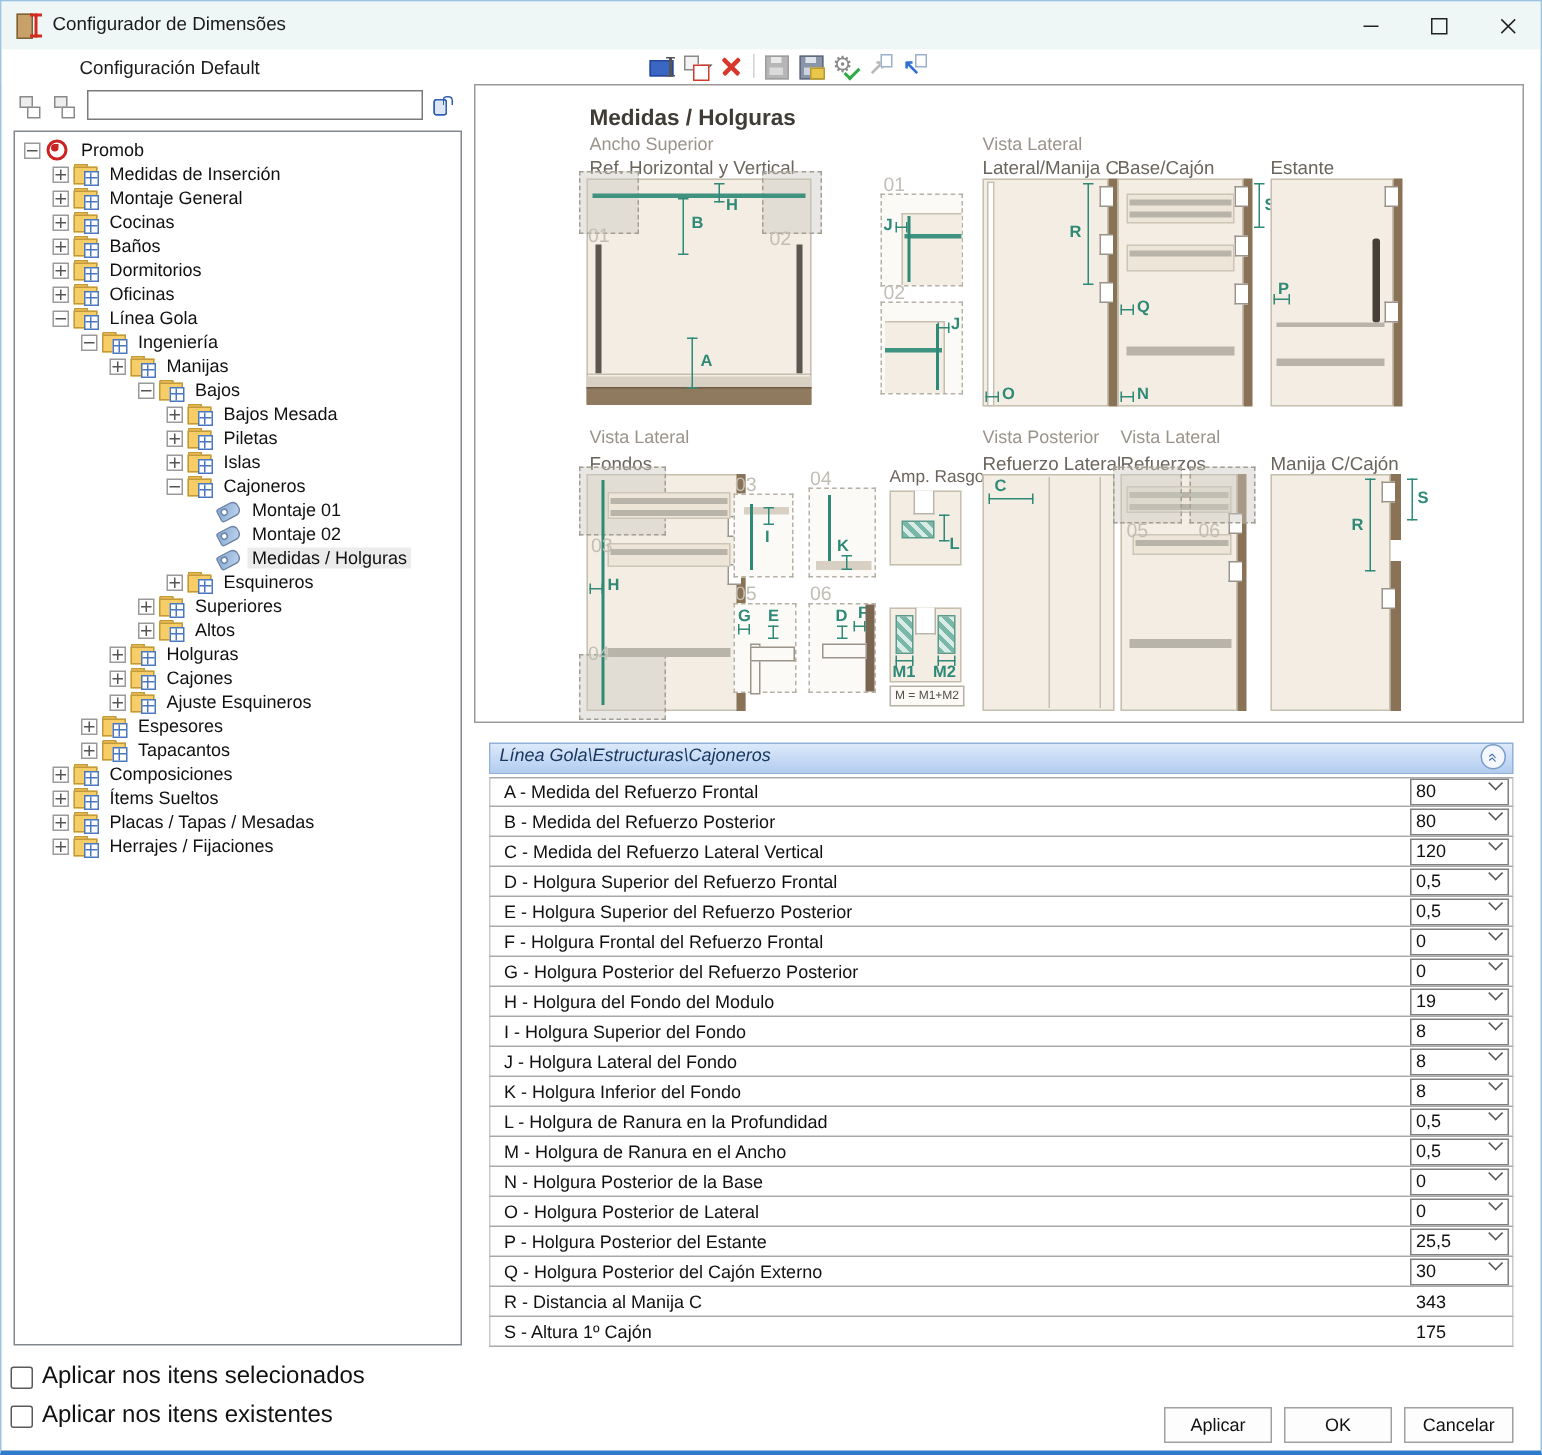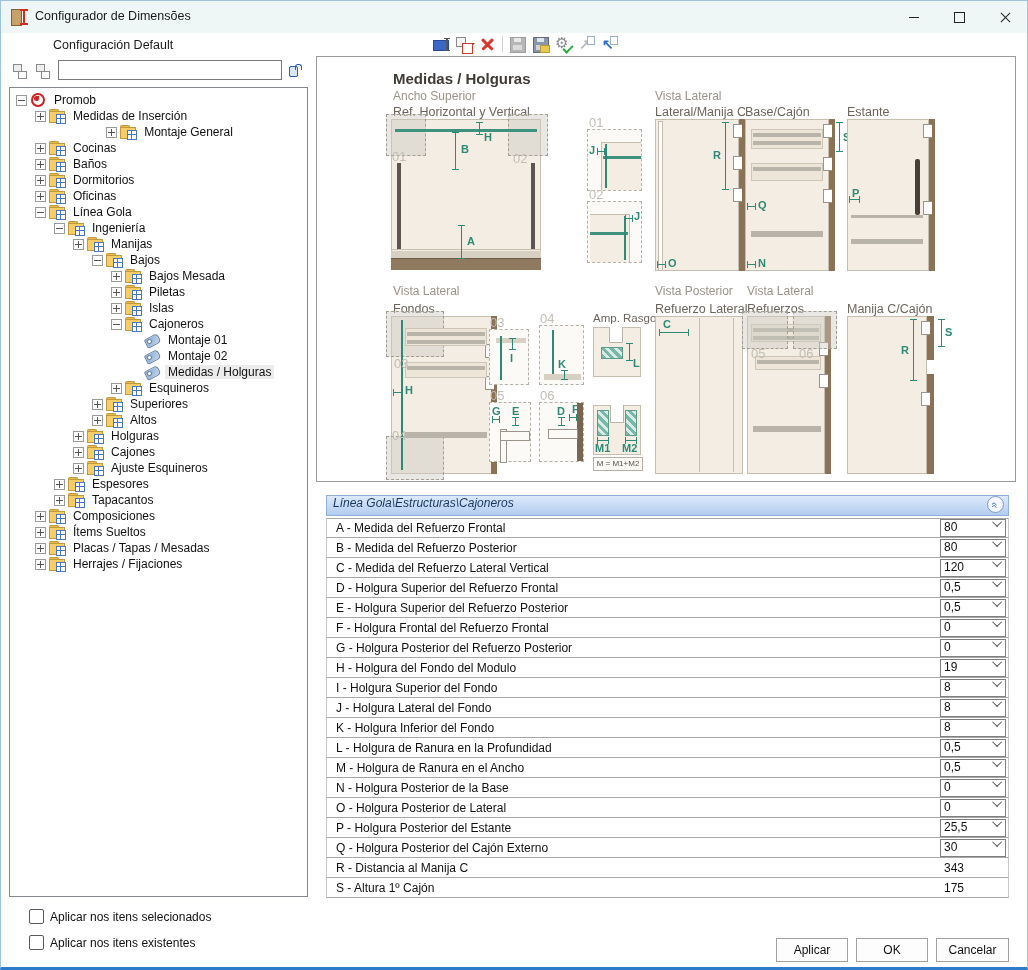--- a/index.html
+++ b/index.html
@@ -120,21 +120,21 @@
   .trow:first-child{border-top:1px solid #a9a9a9;}
   .tlab{flex:1;font-size:12px;color:#111;padding-left:9px;white-space:nowrap;overflow:hidden;}
   .tvalcol{width:68px;flex:none;height:100%;display:flex;align-items:center;}
   .combo{width:66px;height:18px;border:1px solid #7f7f7f;background:#fff;display:flex;align-items:flex-start;box-sizing:border-box;}
   .combo .cval{flex:1;font-size:12px;padding-left:3px;color:#111;}
   .combo .chev{width:14px;display:flex;justify-content:center;}
   .combo .chev::before{content:"";width:6px;height:6px;border-left:1px solid #555;border-bottom:1px solid #555;transform:rotate(-45deg) translateY(-2px);}
   .plainval{font-size:12px;color:#111;padding-left:4px;}
 
   
-  .chk-row{position:absolute;left:28px;display:flex;align-items:center;gap:6px;font-size:12px;color:#111;}
+  .chk-row{position:absolute;left:6px;display:flex;align-items:center;gap:6px;font-size:16px;color:#111;}
   .chk{width:13px;height:13px;border:1px solid #5a5a5a;background:#fff;border-radius:2px;flex:none;}
   .btn{position:absolute;top:937px;width:70px;height:22px;border:1px solid #a0a0a0;background:#fdfdfd;font-size:12px;color:#111;display:flex;align-items:center;justify-content:center;}
 </style>
 </head>
 <body>
 
 <div class="window">
 
   <div class="titlebar">
     <span class="app-icon">
@@ -225,21 +225,21 @@
       </div>
       <div class="tree-row" style="padding-left: 25px;">
         <span class="expander plus"></span>
         <span class="ticon">
           <i class="f-tab"></i>
           <i class="f-body"></i>
           <i class="f-grid"></i>
         </span>
         <span class="tlabel">Medidas de Inserción</span>
       </div>
-      <div class="tree-row" style="padding-left: 25px; justify-content: center;">
+      <div class="tree-row" style="padding-left: 25px;">
         <span class="expander plus"></span>
         <span class="ticon">
           <i class="f-tab"></i>
           <i class="f-body"></i>
           <i class="f-grid"></i>
         </span>
         <span class="tlabel">Montaje General</span>
       </div>
       <div class="tree-row" style="padding-left: 25px;">
         <span class="expander plus"></span>

